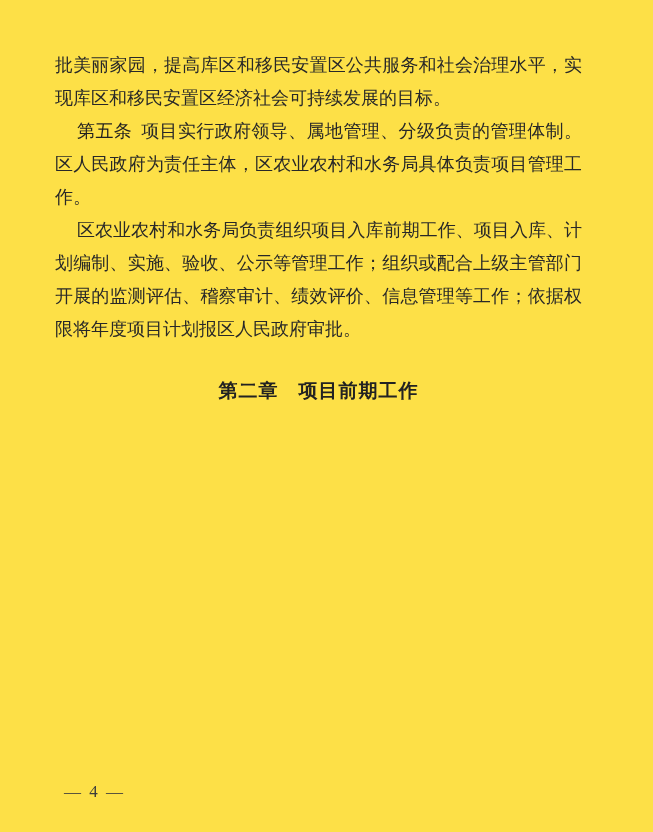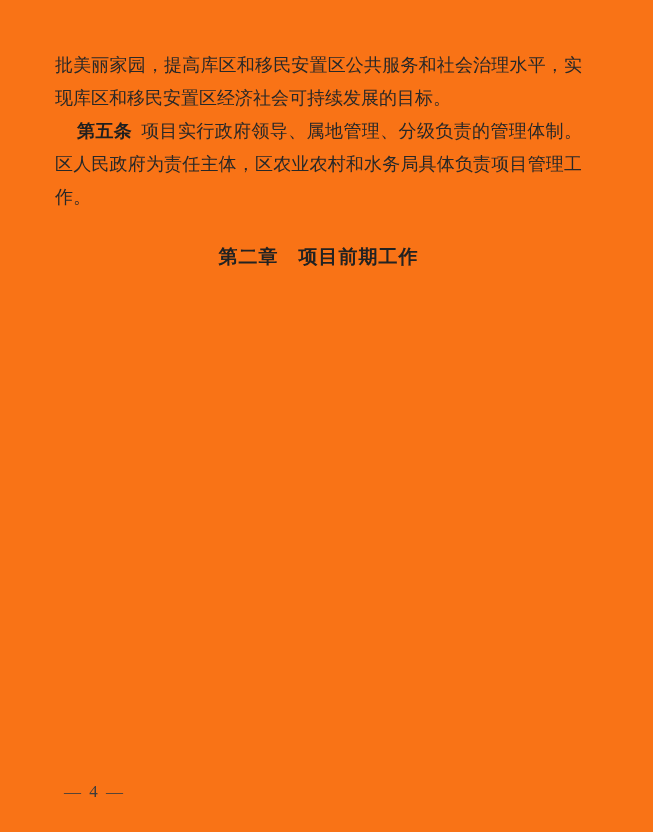--- a/index.html
+++ b/index.html
@@ -9,21 +9,21 @@
   body {
     width: 653px;
     height: 832px;
     background: #ffffff;
     position: relative;
     overflow: hidden;
   }
   .page {
     position: absolute;
     inset: 0;
-    background: #f97316;
+    background: #fde047;
     color: #282828;
   }
   .content {
     position: absolute;
     left: 55px;
     top: 49px;
     width: 527px;
     font-family: "Liberation Serif", "DejaVu Serif", serif;
     font-size: 18px;
     line-height: 33px;
@@ -31,29 +31,29 @@
     text-justify: inter-character;
     color: #282828;
   }
   .content p {
     margin: 0;
   }
   .para.indent {
     text-indent: 22px;
   }
   .lead {
-    font-weight: 700;
+    font-weight: 400;
     margin-right: 9px;
     color: #1f1f1f;
   }
   .chapter {
     margin: 28px 0 35px 0;
     text-align: center;
     text-indent: 0;
-    font-family: Liberation Mono, monospace;
+    font-family: Liberation Serif, serif;
     font-weight: 700;
     font-size: 19px;
     line-height: 33px;
     color: #222222;
     letter-spacing: 1px;
   }
   .footer {
     position: absolute;
     left: 64px;
     top: 780px;
@@ -68,20 +68,21 @@
 <body>
 
 <div class="page">
 
   <main class="content">
 
     <p class="para"><span>批美丽家园，提高库区和移民安置区公共服务和社会治理水平，实现库区和移民安置区经济社会可持续发展的目标。</span></p>
 
     <p class="para indent"><span class="lead">第五条</span><span>项目实行政府领导、属地管理、分级负责的管理体制。区人民政府为责任主体，区农业农村和水务局具体负责项目管理工作。</span></p>
 
+    <p class="para indent"><span>区农业农村和水务局负责组织项目入库前期工作、项目入库、计划编制、实施、验收、公示等管理工作；组织或配合上级主管部门开展的监测评估、稽察审计、绩效评价、信息管理等工作；依据权限将年度项目计划报区人民政府审批。</span></p>
 
     <h2 class="chapter">第二章　项目前期工作</h2>
 
 
 
   </main>
 
   <div class="footer">
     <span>— 4 —</span>
   </div>

